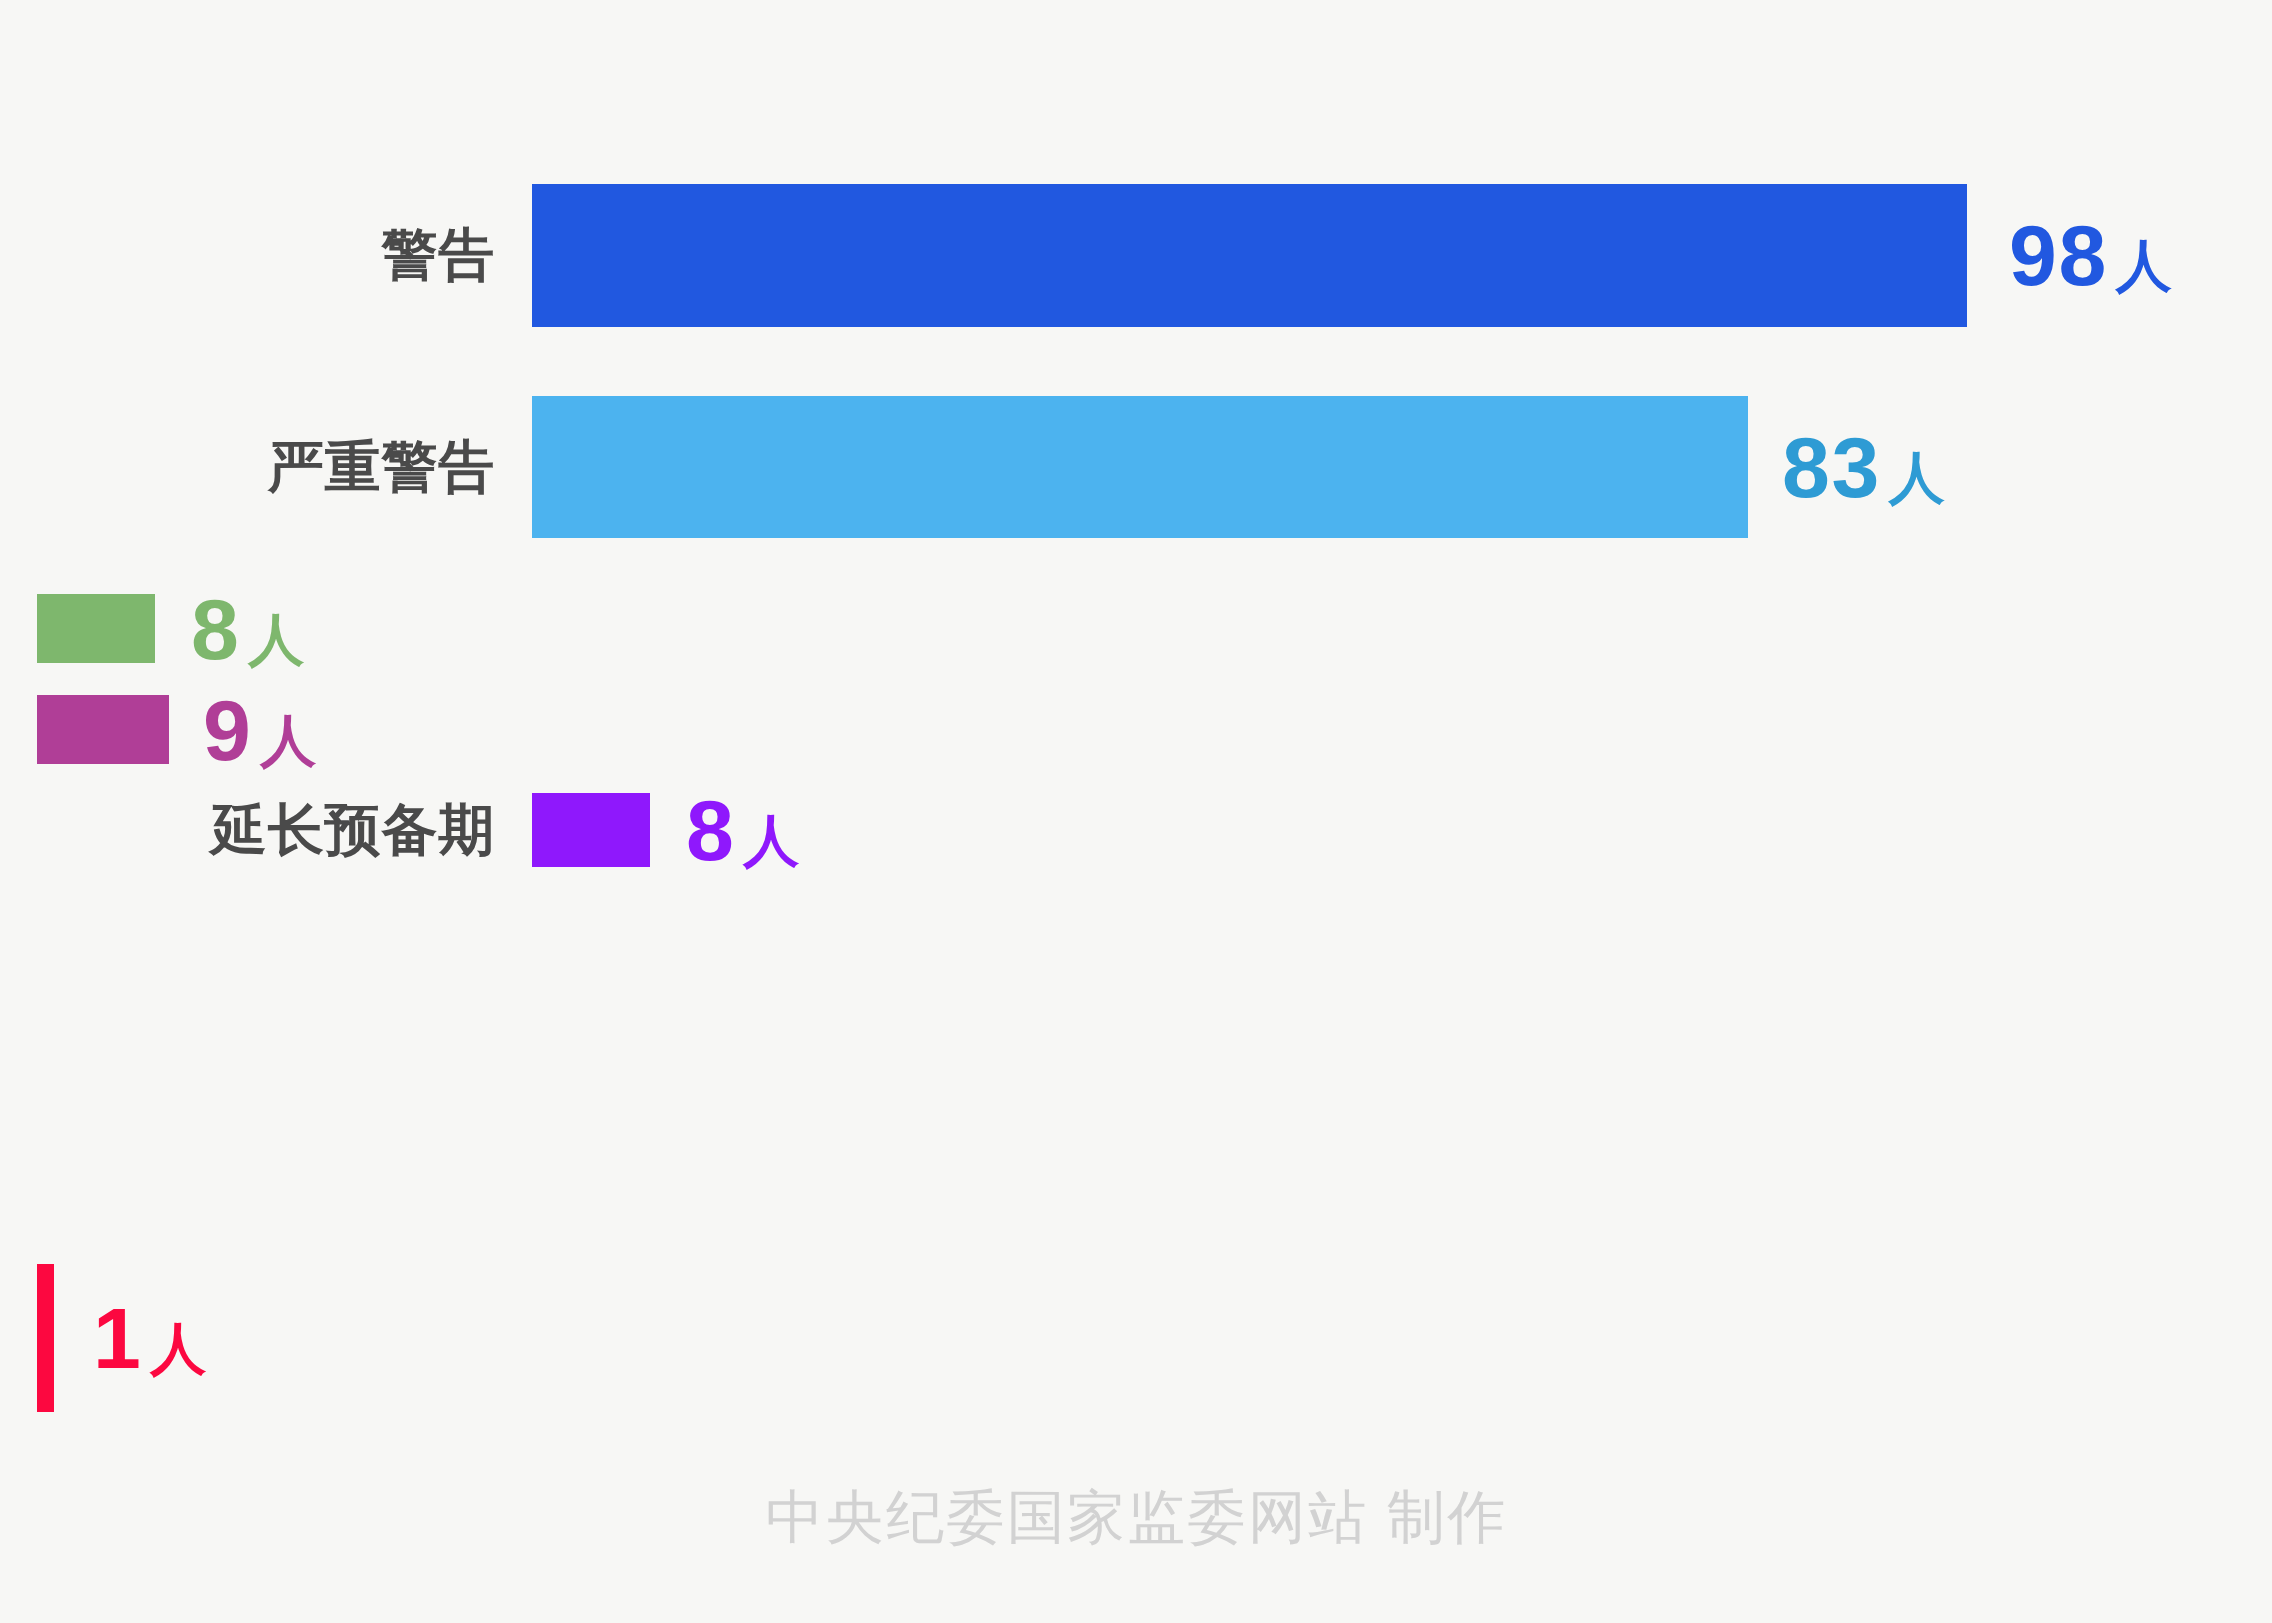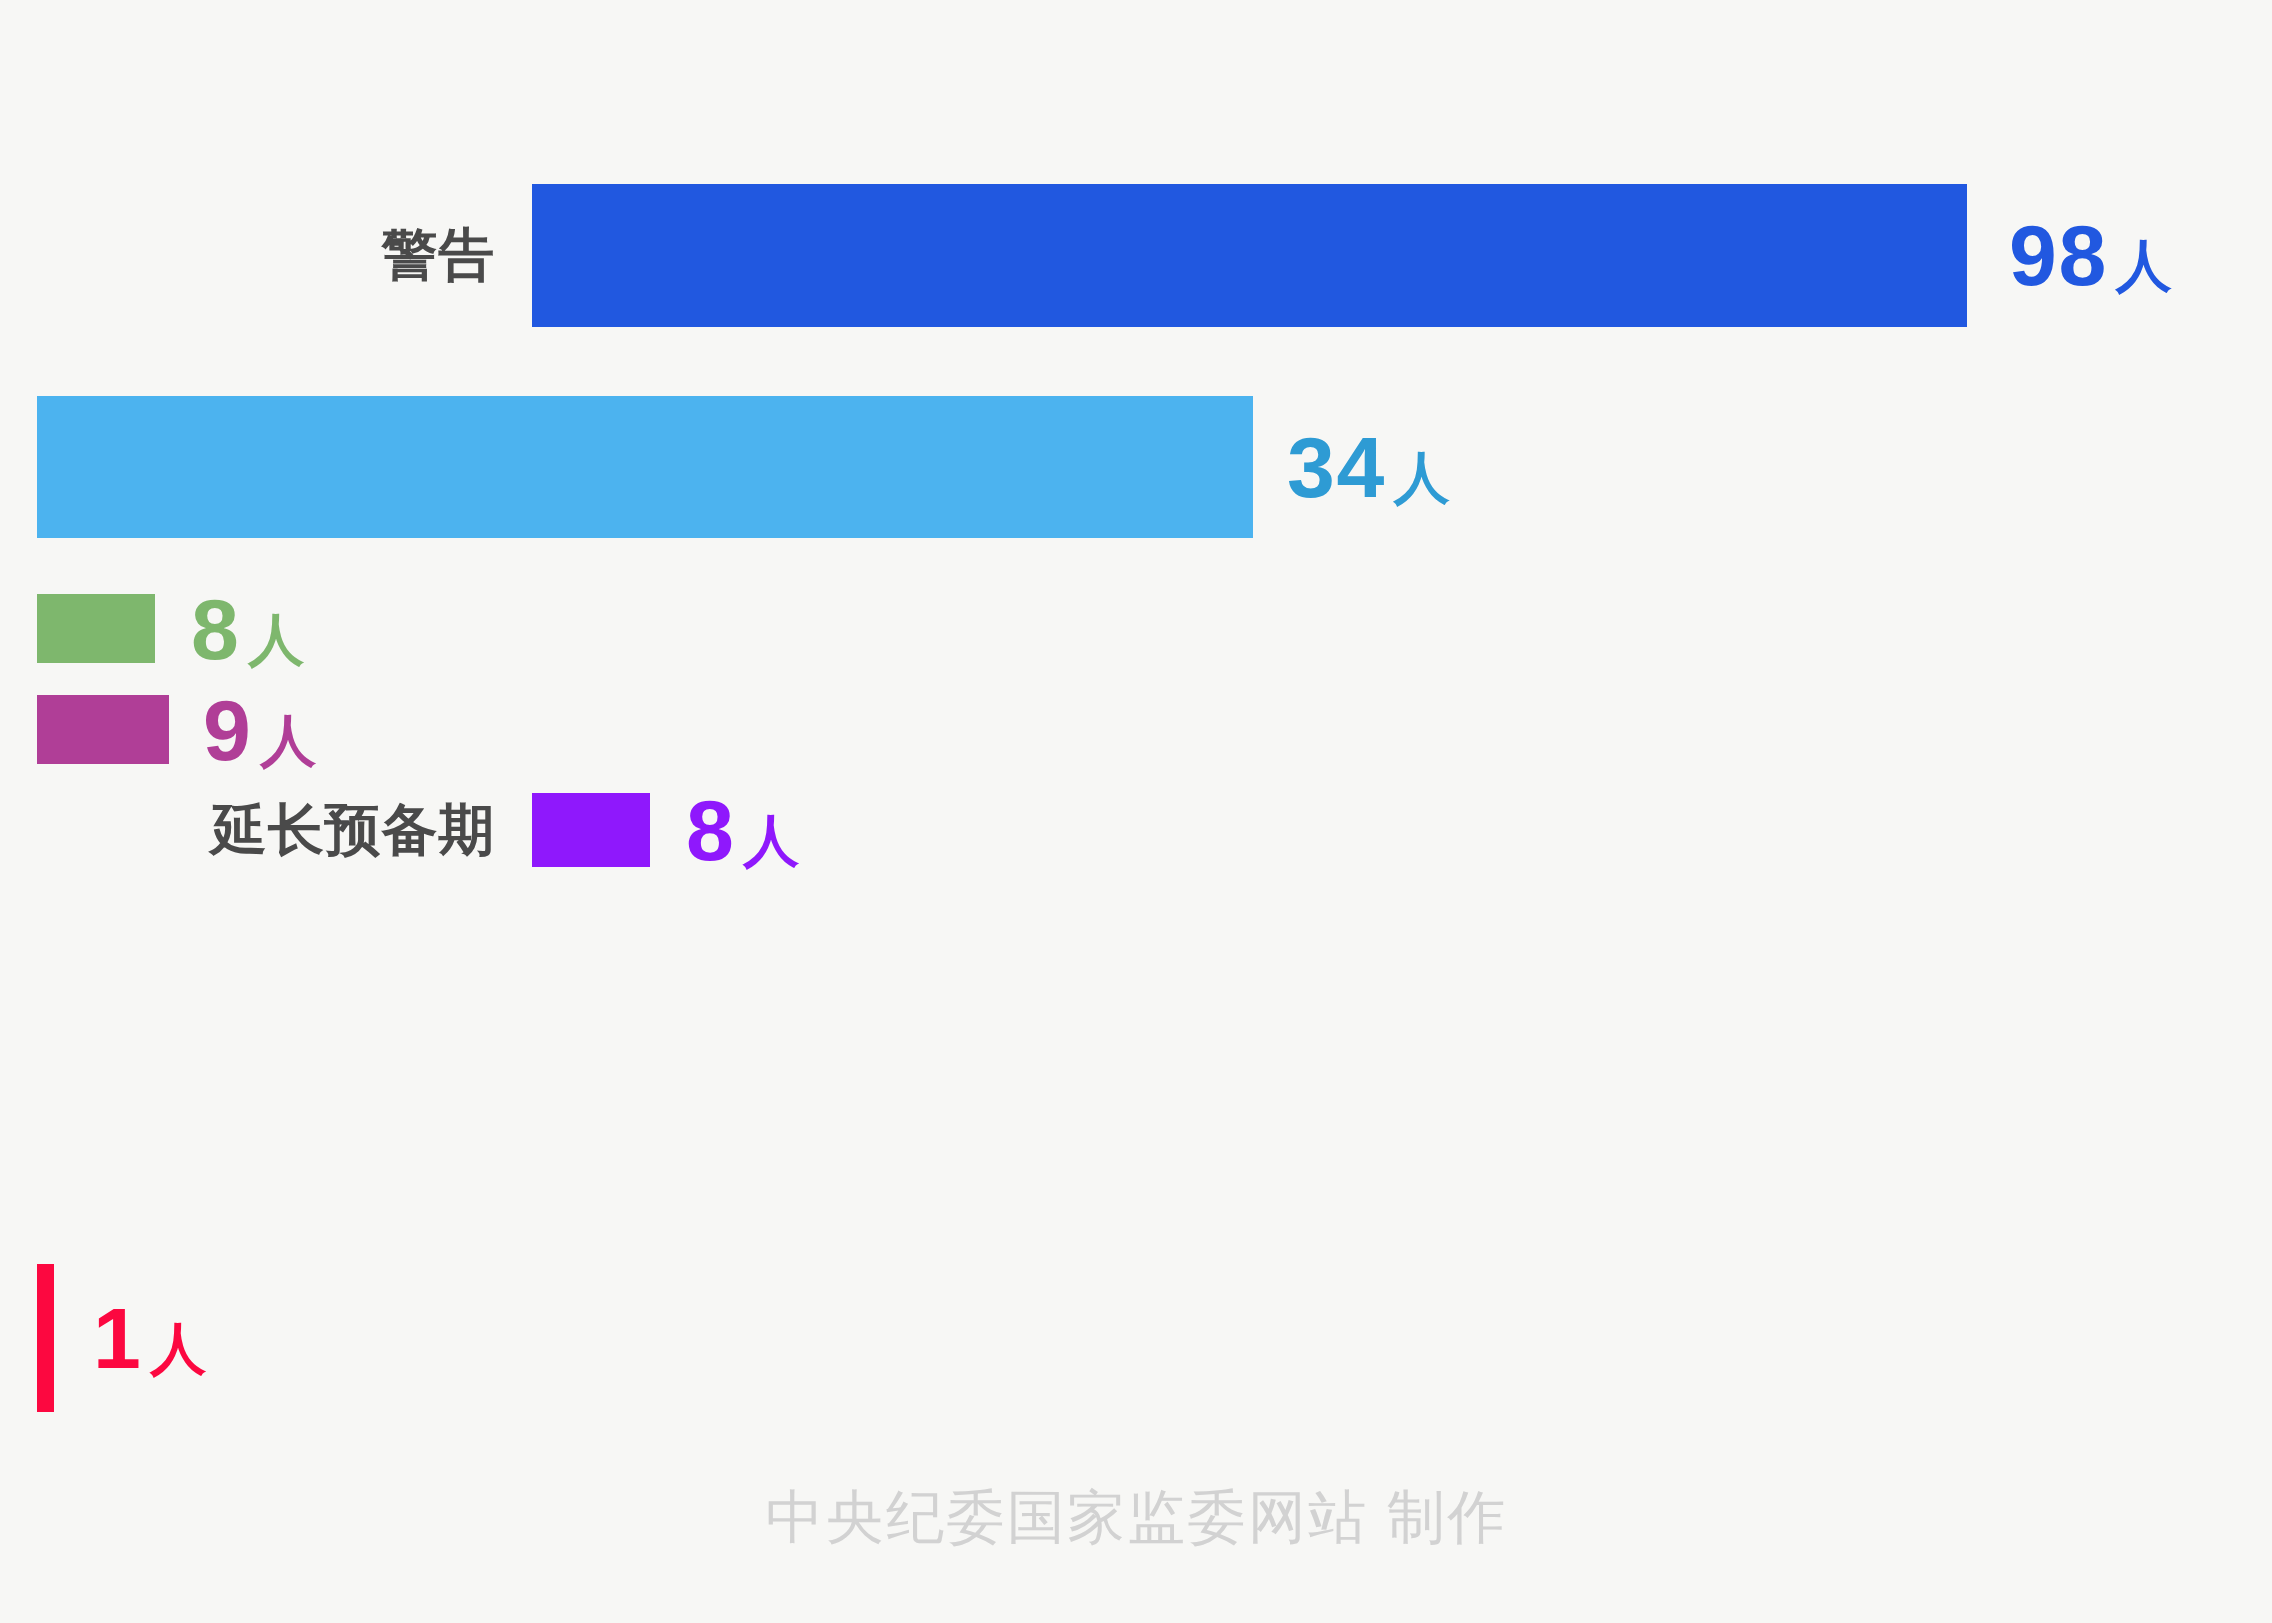--- a/index.html
+++ b/index.html
@@ -97,24 +97,25 @@
       <div class="bar-wrap">
         <div class="bar" style="width:1435px;height:143px;background:#2158e0;"></div>
         <div class="value" style="color:#2158e0;margin-left:42px;">
           <span class="num">98</span>
           <span class="unit">人</span>
         </div>
       </div>
     </div>
 
     <div class="row" style="top:369px;height:196px;">
+      <div class="label-col">严重警告</div>
       <div class="bar-wrap">
         <div class="bar" style="width:1216px;height:142px;background:#4cb3ef;"></div>
         <div class="value" style="color:#2e9bd4;margin-left:34px;">
-          <span class="num">34</span>
+          <span class="num">83</span>
           <span class="unit">人</span>
         </div>
       </div>
     </div>
 
     <div class="row" style="top:578px;height:101px;">
       <div class="bar-wrap">
         <div class="bar" style="width:118px;height:69px;background:#7eb76d;"></div>
         <div class="value" style="color:#7eb76d;margin-left:36px;">
           <span class="num">8</span>

